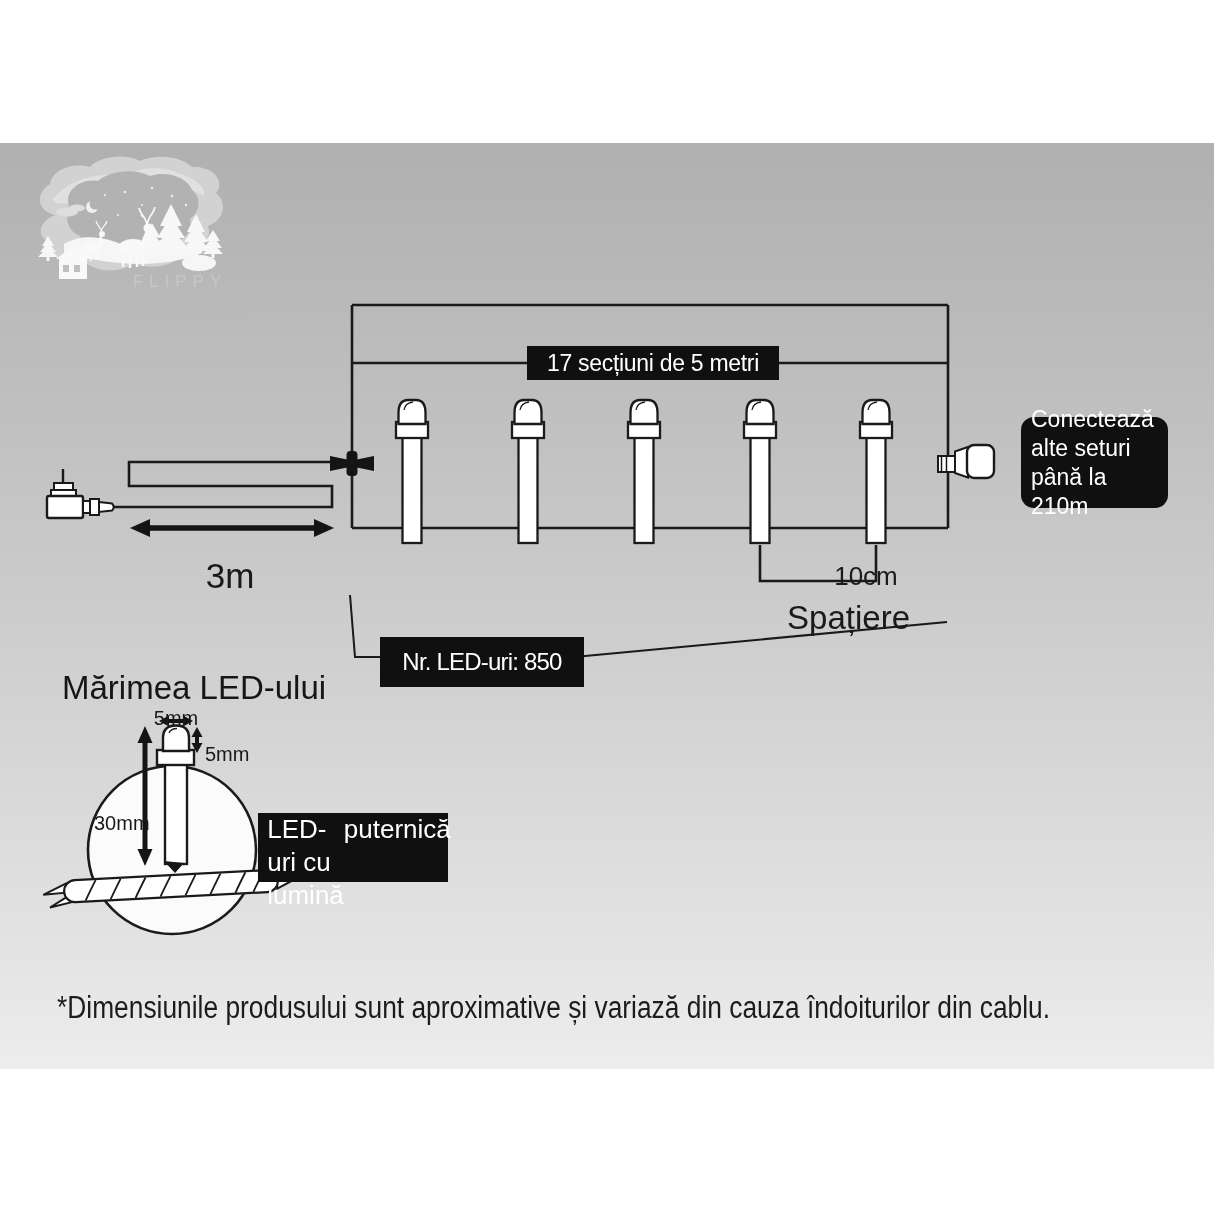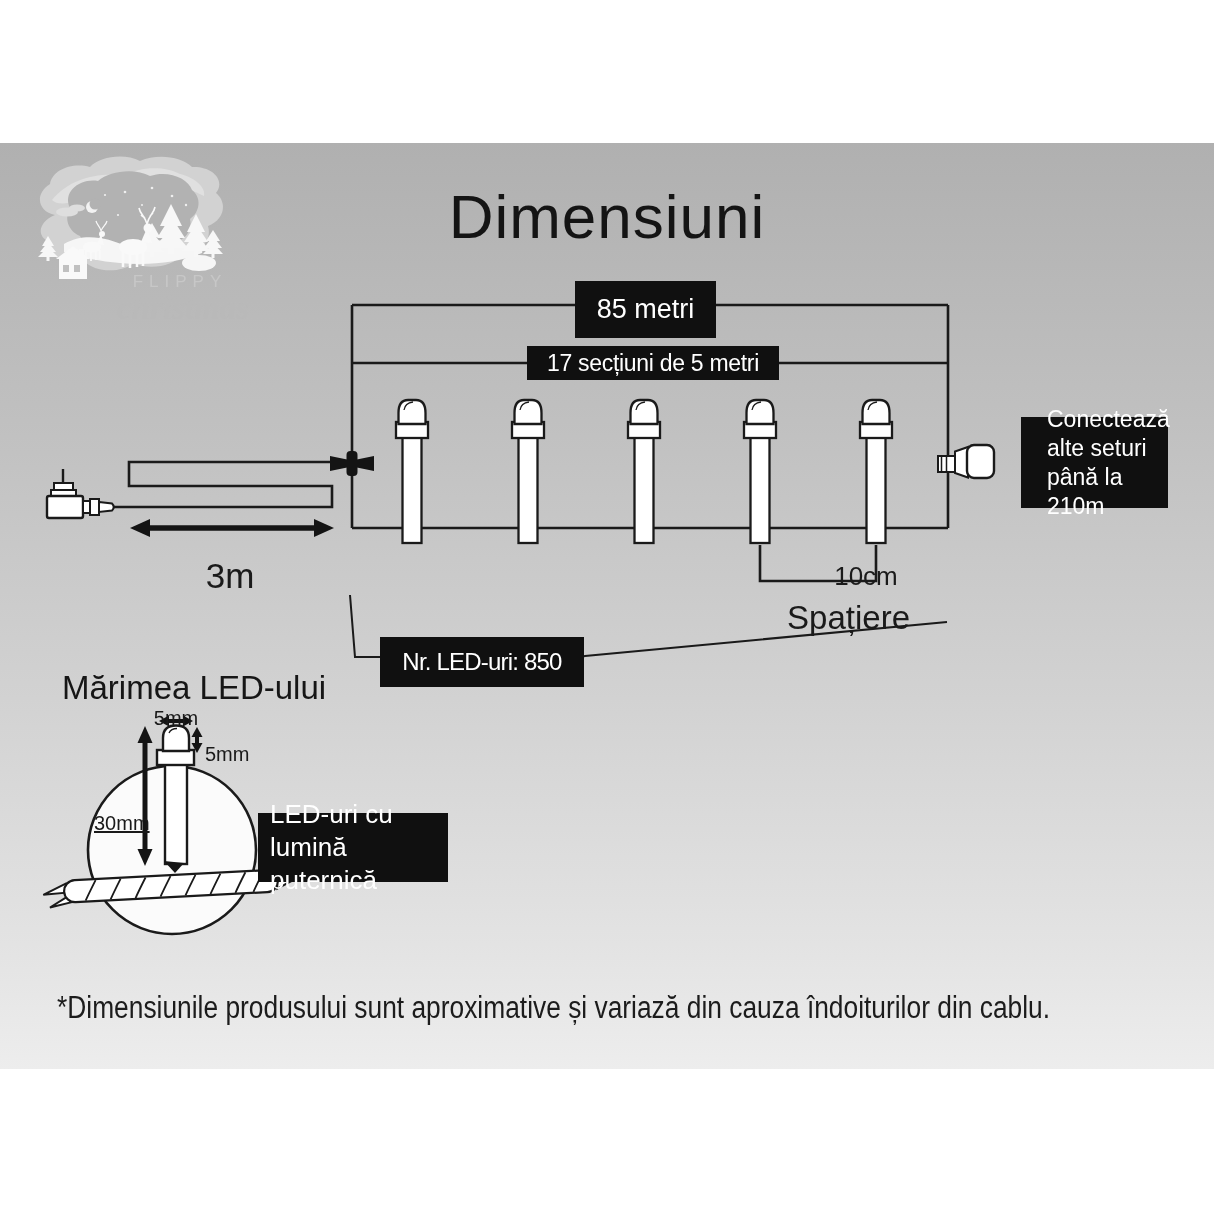--- a/index.html
+++ b/index.html
@@ -22,33 +22,33 @@
     font-size:62px; color:#141414; letter-spacing:1px;
   }
   .blackbox {
     position:absolute; background:#101010; color:#ffffff;
     display:flex; align-items:center; justify-content:center;
   }
   .label-85       { left:575px; top:281px; width:141px; height:57px; font-size:27px; }
   .label-sections { left:527px; top:346px; width:252px; height:34px; font-size:23px; letter-spacing:-0.3px; }
   .label-connect  { left:1021px; top:417px; width:147px; height:91px; font-size:23px;
                     flex-direction:column; align-items:flex-start; justify-content:center;
-                    padding-left:26px; box-sizing:border-box; line-height:29px; }
+                    padding-left:10px; box-sizing:border-box; line-height:29px;border-radius:13px; }
   .label-ledcount { left:380px; top:637px; width:204px; height:50px; font-size:24px; letter-spacing:-0.8px; }
   .label-lednote  { left:258px; top:813px; width:190px; height:69px; font-size:26px;
-                    flex-direction:column; align-items:flex-start; justify-content:center;
+                    align-items:flex-start; justify-content:center;
                     padding-left:12px; box-sizing:border-box; line-height:33px; }
   .dim-text { position:absolute; color:#1a1a1a;margin-top:12px; }
   .text-3m       { left:160px; top:544px; width:140px; text-align:center; font-size:35px; }
   .text-10cm     { left:760px; top:549px; width:116px; text-align:center; font-size:26px;padding-left:48px; }
   .text-spatiere { left:730px; top:587px; width:180px; text-align:right; font-size:33px; }
   .heading-ledsize { left:62px; top:657px; font-size:33px; color:#161616; }
   .t5top   { left:146px; top:695px; width:60px; text-align:center; font-size:20px; }
   .t5right { left:205px; top:731px; font-size:20px; }
-  .t30     { left:94px;  top:800px; width:46px; text-align:right; font-size:20px;text-decoration:underline; }
+  .t30     { left:94px;  top:800px; width:46px; text-align:right; font-size:20px; }
   .footnote {
     left:57px; top:990px; font-size:31px; color:#1c1c1c; white-space:nowrap;
     transform:scaleX(0.85); transform-origin:left top;
   }
   .logo-flippy {
     left:110px; top:272px; width:140px; text-align:center;
     font-size:17px; letter-spacing:6px; color:#c7c7c7;
   }
   .logo-christmas {
     left:93px; top:290px; width:180px; text-align:center;
@@ -251,23 +251,21 @@
     <g fill="#141414">
       <path d="M145,741 V851" stroke="#141414" stroke-width="5" fill="none"></path>
       <polygon points="145,726 137.5,743 152.5,743"></polygon>
       <polygon points="145,866 137.5,849 152.5,849"></polygon>
     </g>
   </svg>
 
   <div class="abs logo-flippy">FLIPPY</div>
   <div class="abs logo-christmas">christmas</div>
 
-  <div class="abs page-title">Dimensiuni</div>
-
-  <div class="blackbox label-85">85 metri</div>
+
   <div class="blackbox label-sections">17 secțiuni de 5 metri</div>
 
   <div class="blackbox label-connect">
     <span>Conectează</span>
     <span>alte seturi</span>
     <span>până la 210m</span>
   </div>
 
   <div class="dim-text text-3m">3m</div>
   <div class="dim-text text-10cm">10cm</div>

